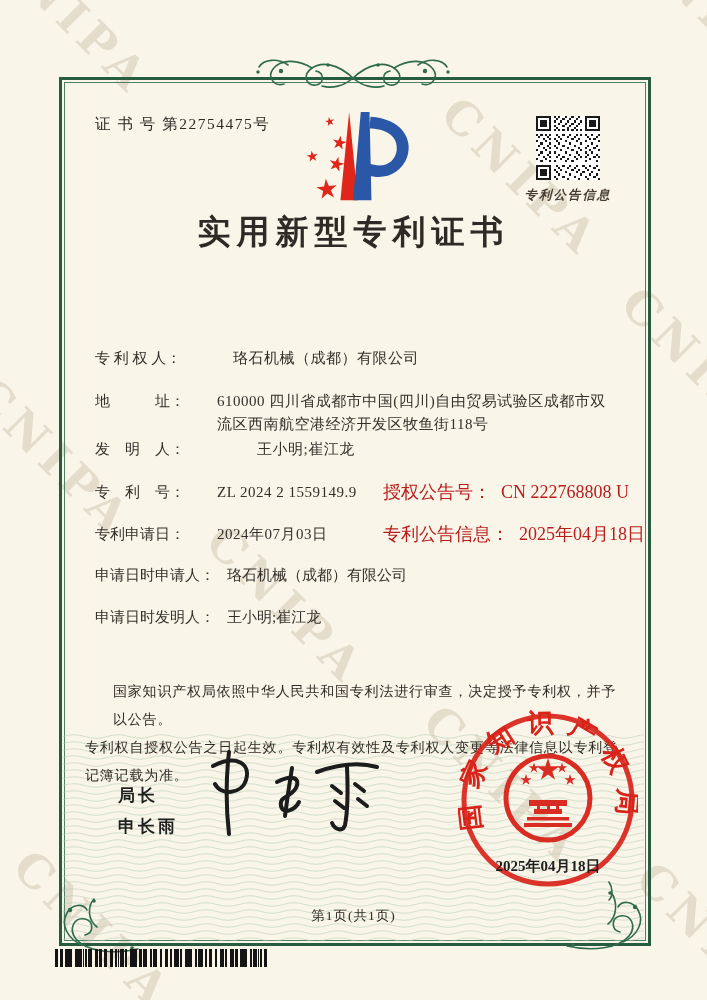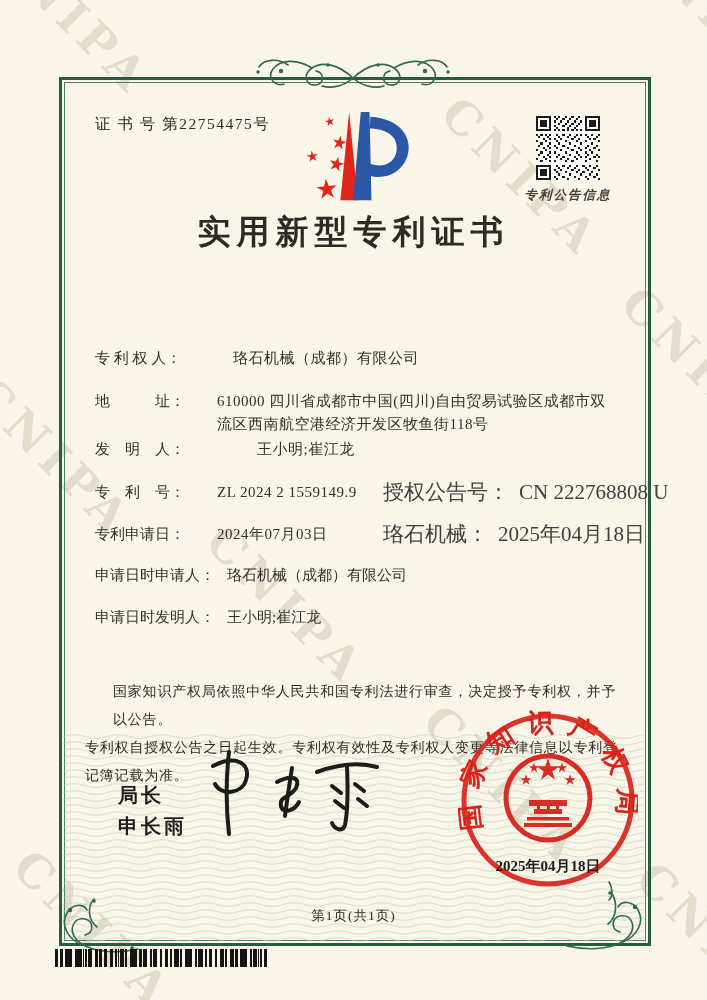--- a/index.html
+++ b/index.html
@@ -21,31 +21,31 @@
   .qr{position:absolute;left:536px;top:116px;width:64px;height:64px;}
   .qr-caption{position:absolute;left:516px;top:187px;width:104px;text-align:center;
               font-size:12.5px;letter-spacing:2px;color:#483c33;font-style:italic;font-weight:bold;}
   .title{position:absolute;left:0;top:210px;width:707px;text-align:center;
          font-size:33px;font-weight:bold;letter-spacing:6px;}
   
   .row{position:absolute;left:95px;display:flex;font-size:15px;line-height:23px;color:#33302b;}
   .row .lbl{width:122px;flex:none;}
   .row .val{letter-spacing:0.5px;}
   .row .val2{width:400px;letter-spacing:0.5px;}
-  .pair2{position:absolute;display:flex;font-size:21px;line-height:23px;color:#404040;}
+  .pair2{position:absolute;display:flex;font-size:18px;line-height:23px;color:#b91c1c;}
   .pair2 .lbl{flex:none;margin-right:10px;}
   .inline-row{position:absolute;left:95px;font-size:15px;color:#33302b;}
   .inline-row .lbl{margin-right:12px;}
   
   .notice{position:absolute;left:85px;top:678px;width:540px;font-size:14px;
           line-height:28px;letter-spacing:0.8px;color:#2f2b26;}
   .notice .l1{padding-left:28px;}
   
   .director{position:absolute;left:118px;top:780px;font-family:"Liberation Sans",sans-serif;
-            font-size:20px;font-weight:bold;letter-spacing:3px;color:#1f1f1f;line-height:31px;}
+            font-size:17px;font-weight:bold;letter-spacing:3px;color:#1f1f1f;line-height:31px;}
   .sig{position:absolute;left:195px;top:738px;width:215px;height:108px;}
   .seal{position:absolute;left:458px;top:710px;width:180px;height:180px;}
   
   .page-num{position:absolute;left:0;top:907px;width:707px;text-align:center;
             font-size:13.5px;letter-spacing:1px;color:#2f2b26;}
   .barcode{position:absolute;left:55px;top:949px;width:214px;height:18px;
            background:
              repeating-linear-gradient(90deg,#141414 0 2px,rgba(0,0,0,0) 2px 5px),
              repeating-linear-gradient(90deg,#141414 0 1px,rgba(0,0,0,0) 1px 7px),
              repeating-linear-gradient(90deg,#141414 0 3px,rgba(0,0,0,0) 3px 11px);}
@@ -212,21 +212,21 @@
   <div class="pair2" style="left:383px;top:481px;">
     <span class="lbl">授权公告号：</span>
     <span class="val">CN 222768808 U</span>
   </div>
 
   <div class="row" style="top:523px;">
     <span class="lbl">专利申请日：</span>
     <span class="val">2024年07月03日</span>
   </div>
   <div class="pair2" style="left:383px;top:523px;">
-    <span class="lbl">珞石机械：</span>
+    <span class="lbl">专利公告信息：</span>
     <span class="val">2025年04月18日</span>
   </div>
 
   <div class="inline-row" style="top:566px;">
     <span class="lbl">申请日时申请人：</span><span class="val">珞石机械（成都）有限公司</span>
   </div>
   <div class="inline-row" style="top:608px;">
     <span class="lbl">申请日时发明人：</span><span class="val">王小明;崔江龙</span>
   </div>
 

